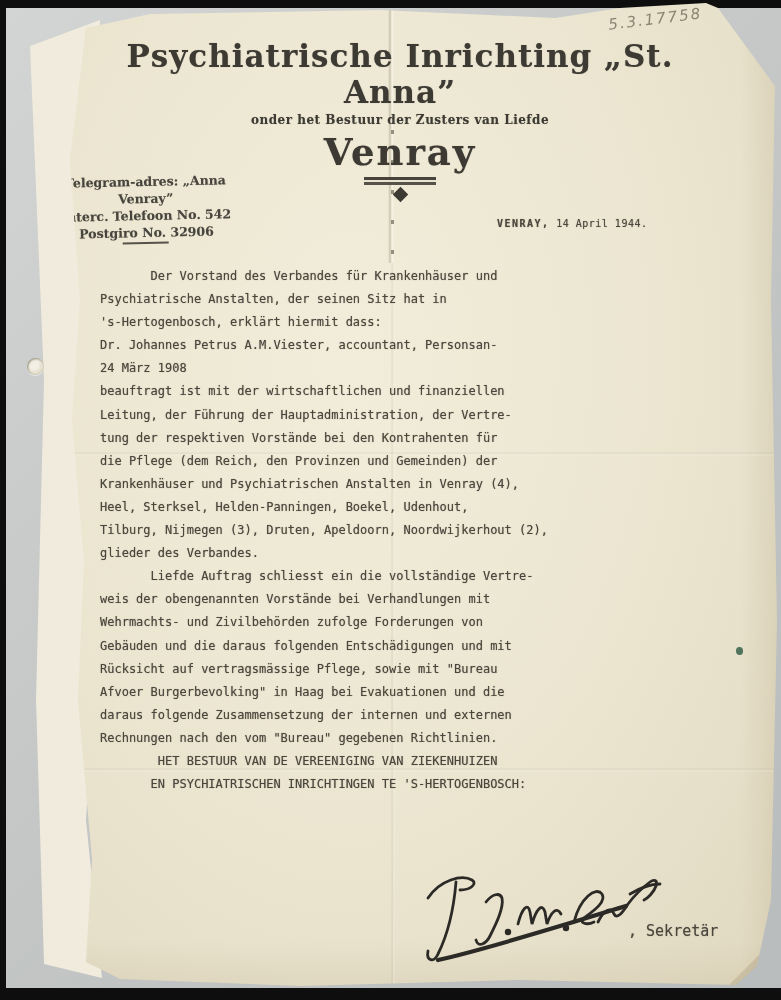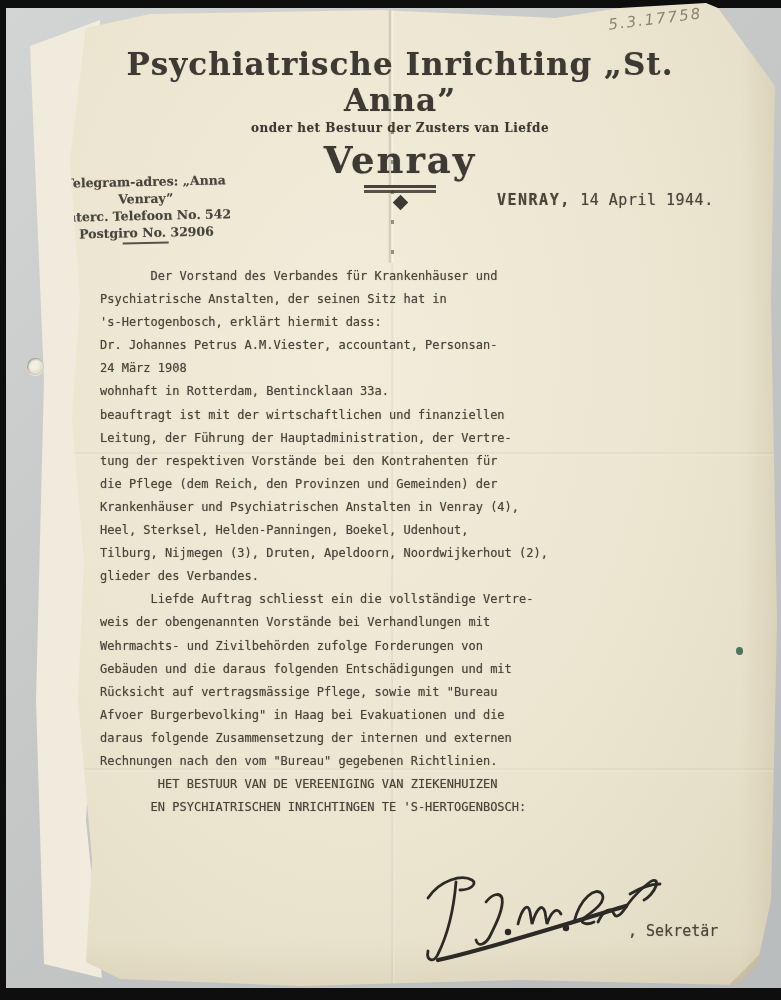--- a/index.html
+++ b/index.html
@@ -32,36 +32,36 @@
   .crease-h2{left:0;top:768px;width:100%;height:4px;
        background:linear-gradient(180deg,transparent,rgba(120,105,65,.10) 1px,rgba(255,255,248,.25) 3px,transparent);}
   .fold-corner{left:728px;top:938px;width:0;height:0;
        border-left:48px solid transparent;border-bottom:48px solid rgba(120,100,60,.18);}
   
   .annotation{position:absolute;left:608px;top:10px;transform:rotate(-7deg);
        font-style:italic;font-size:15px;letter-spacing:2px;color:#8b8470;}
   
   .letterhead{position:absolute;left:90px;top:38px;width:620px;text-align:center;
        color:#3c3a33;font-family:"DejaVu Serif",serif;font-weight:bold;
-       text-shadow:0 0 1px rgba(60,55,45,.35);margin-top:8px;}
+       text-shadow:0 0 1px rgba(60,55,45,.35);}
   .lh-title{font-size:31px;letter-spacing:1px;}
   .lh-sub{font-size:12px;margin-top:3px;letter-spacing:.5px;}
   .lh-city{font-size:37px;margin-top:3px;letter-spacing:2px;}
   .ornament{width:72px;margin:3px auto 0;}
   .orn-line{height:3px;background:#45433b;border-bottom:2px solid #ebe5d0;box-shadow:0 3px 0 rgba(69,67,59,.9);}
   .orn-diamond{width:11px;height:11px;background:#3c3a33;transform:rotate(45deg);margin:7px auto 0;}
   
   .contact{position:absolute;left:38px;top:173px;width:216px;text-align:center;transform:rotate(-1.2deg);
        color:#47453d;font-family:"DejaVu Serif",serif;font-weight:bold;font-size:12.5px;line-height:17px;
        text-shadow:0 0 1px rgba(60,55,45,.3);}
   .contact-underline{width:46px;height:2px;background:#55534a;margin:1px 0 0 84px;}
   
   .typed{font-family:"DejaVu Sans Mono",monospace;color:#4a463c;
        text-shadow:0 0 1px rgba(74,70,60,.55);}
-  .dateline{position:absolute;left:497px;top:191px;font-size:15px;letter-spacing:.5px;}
+  .dateline{position:absolute;left:497px;top:218px;font-size:10px;letter-spacing:.5px;}
   .dateline .place{font-weight:bold;letter-spacing:1.5px;}
   .body-text{position:absolute;left:100px;top:265px;font-size:12px;line-height:23.1px;}
   .line{white-space:pre;}
   .sekretaer{position:absolute;left:628px;top:922px;font-size:15px;}
   
   .signature{position:absolute;left:414px;top:868px;width:256px;height:104px;}
   .signature svg{width:100%;height:100%;}
   
   .hole{position:absolute;width:17px;height:17px;border-radius:50%;
        background:radial-gradient(circle at 40% 40%,#f2efe4 30%,#ded8c4 70%,#b8b2a0 100%);
@@ -108,21 +108,20 @@
     <div class="dateline typed">
       <span class="place">VENRAY,</span><span> 14 April 1944.</span>
     </div>
 
     <div class="body-text typed">
       <div class="line" style="">       Der Vorstand des Verbandes für Krankenhäuser und</div>
         <div class="line" style="">Psychiatrische Anstalten, der seinen Sitz hat in</div>
         <div class="line" style="">'s-Hertogenbosch, erklärt hiermit dass:</div>
         <div class="line" style="">Dr. Johannes Petrus A.M.Viester, accountant, Personsan-</div>
         <div class="line" style="">24 März 1908</div>
-        <div class="line" style="">wohnhaft in Rotterdam, Bentincklaan 33a.</div>
         <div class="line" style="">beauftragt ist mit der wirtschaftlichen und finanziellen</div>
         <div class="line" style="">Leitung, der Führung der Hauptadministration, der Vertre-</div>
         <div class="line" style="">tung der respektiven Vorstände bei den Kontrahenten für</div>
         <div class="line" style="">die Pflege (dem Reich, den Provinzen und Gemeinden) der</div>
         <div class="line" style="">Krankenhäuser und Psychiatrischen Anstalten in Venray (4),</div>
         <div class="line" style="">Heel, Sterksel, Helden-Panningen, Boekel, Udenhout,</div>
         <div class="line" style="">Tilburg, Nijmegen (3), Druten, Apeldoorn, Noordwijkerhout (2),</div>
         <div class="line" style="">glieder des Verbandes.</div>
         <div class="line" style="">       Liefde Auftrag schliesst ein die vollständige Vertre-</div>
         <div class="line" style="">weis der obengenannten Vorstände bei Verhandlungen mit</div>

